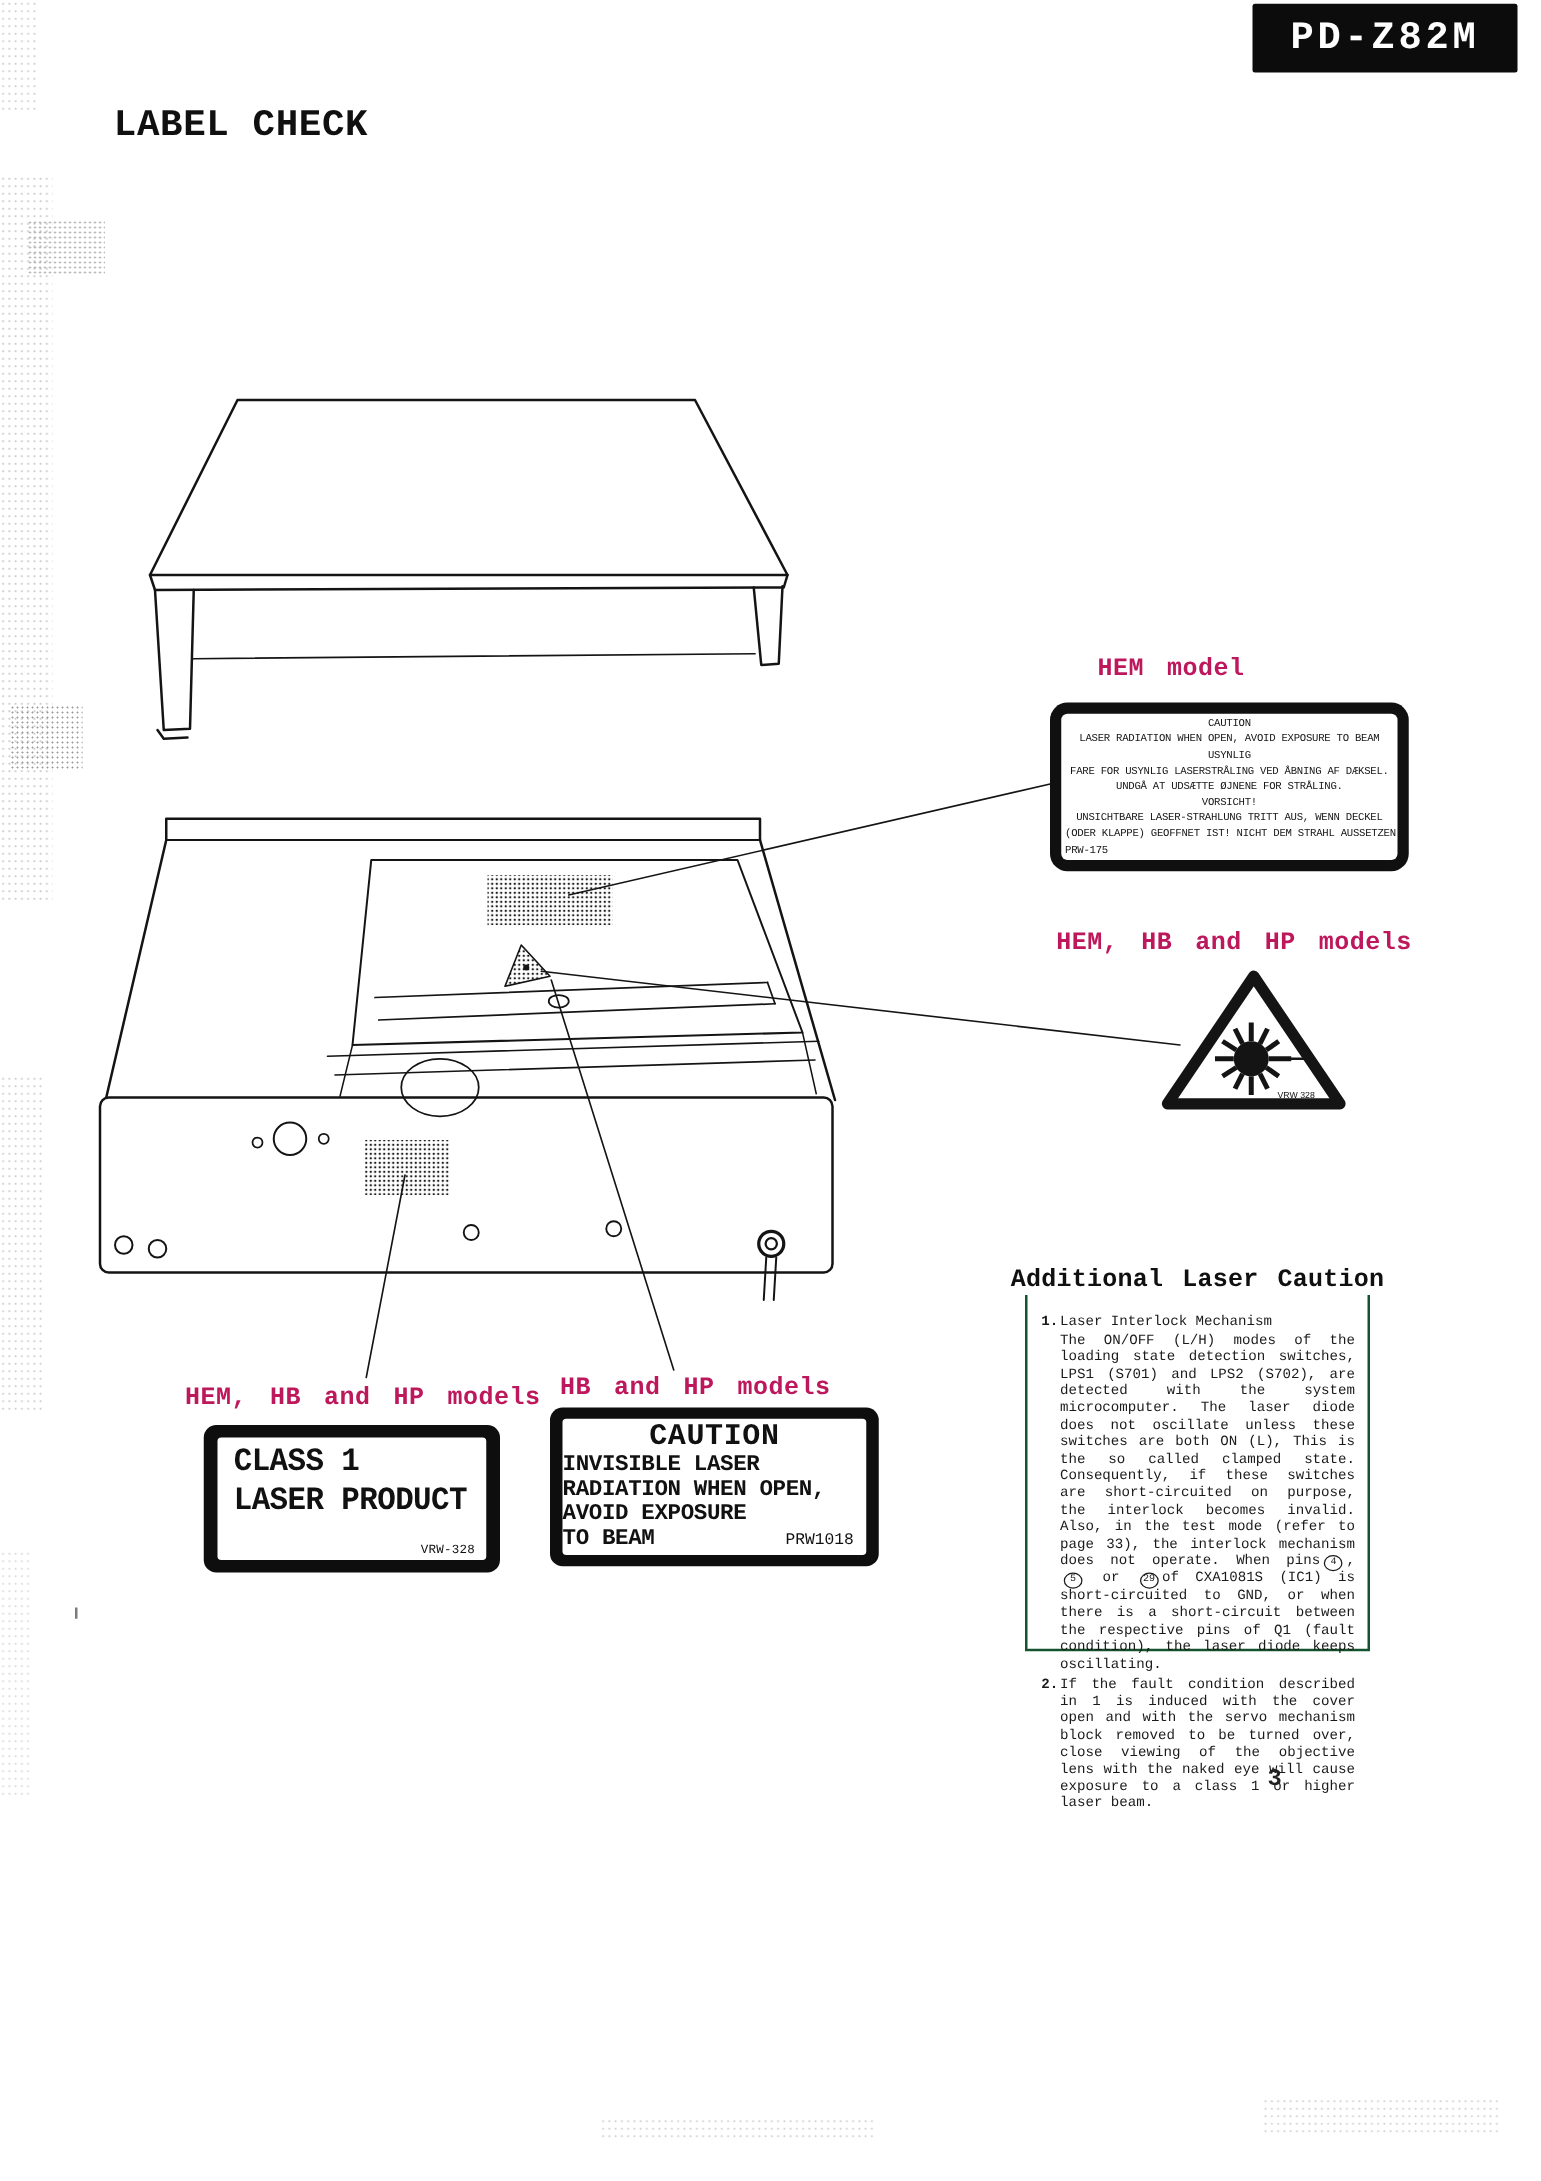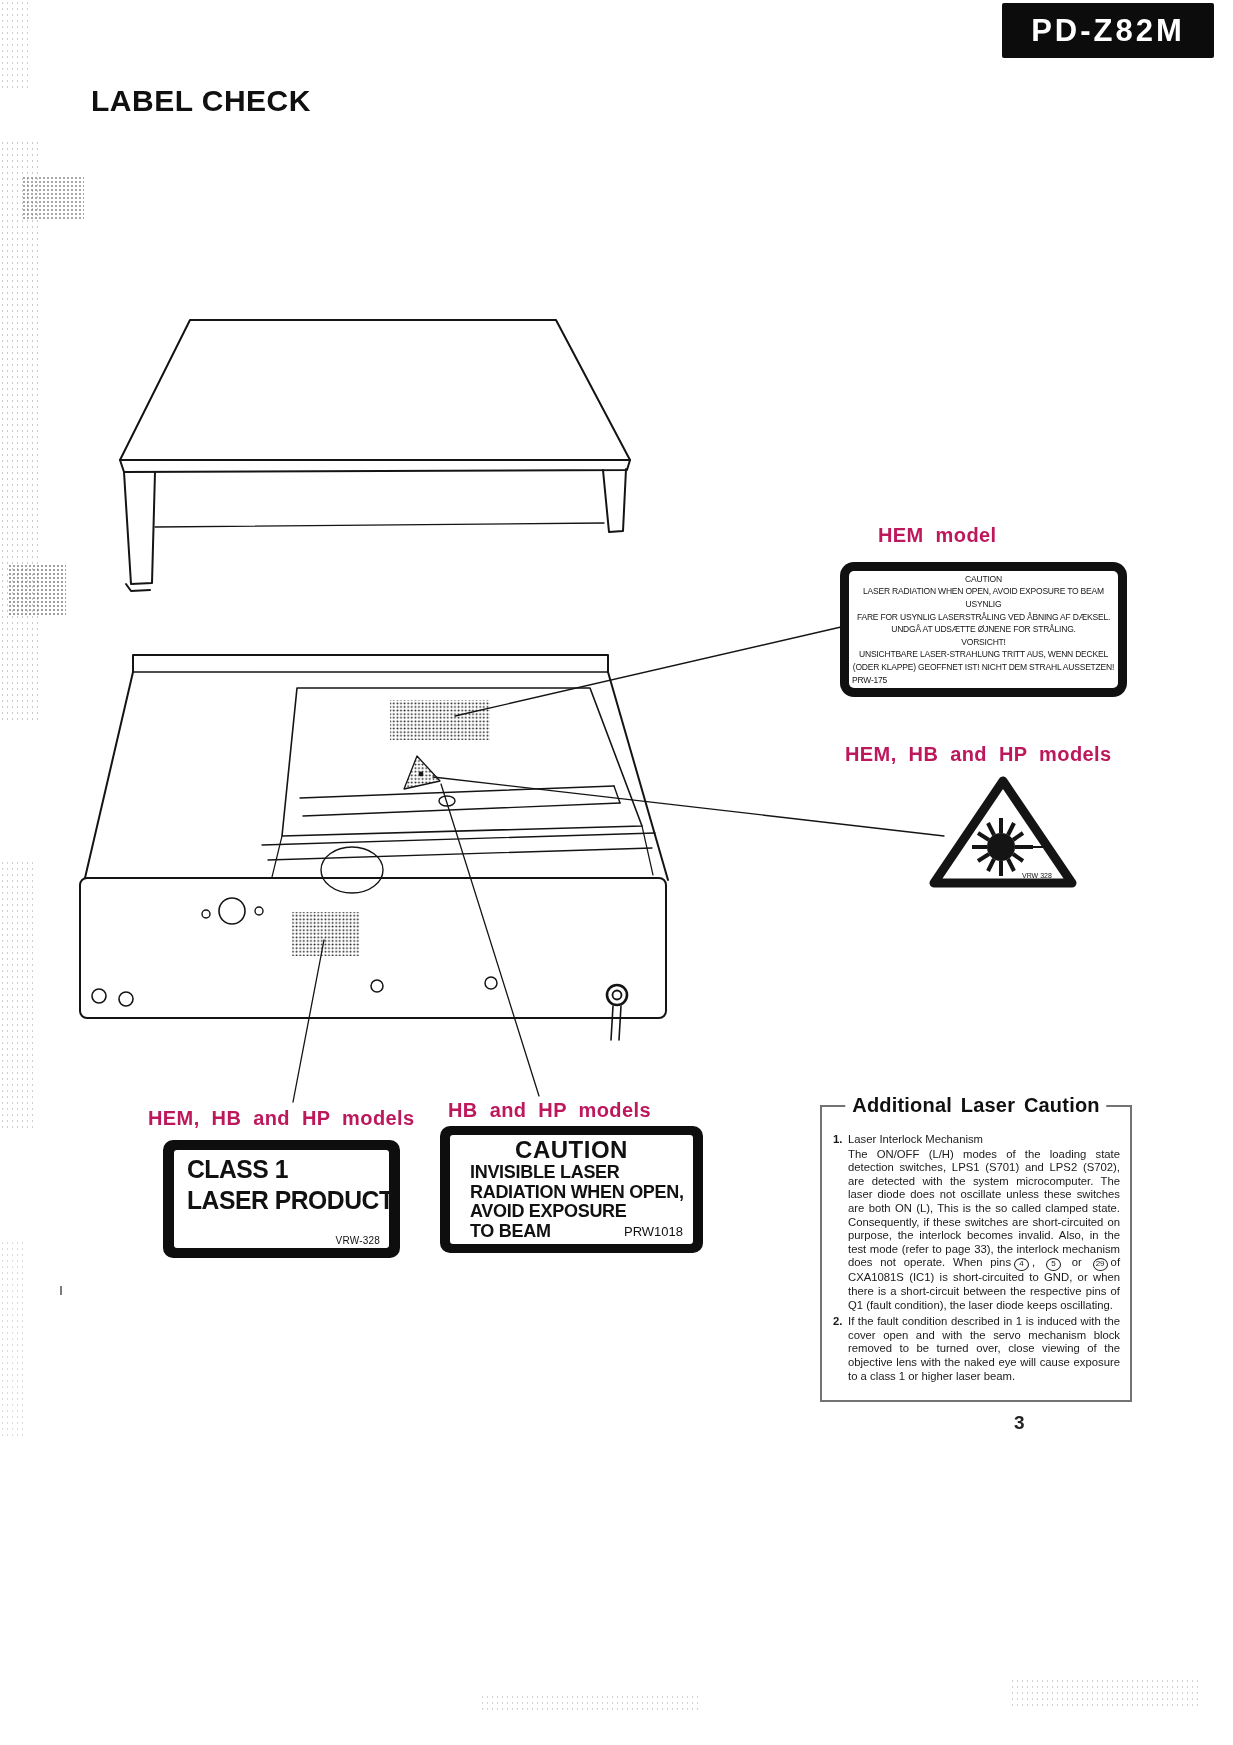--- a/index.html
+++ b/index.html
@@ -1,20 +1,20 @@
 <!DOCTYPE html>
 <html><head>
 <meta charset="utf-8">
 <style>
   html,body{margin:0;padding:0;}
   body{
     width:1233px;height:1745px;position:relative;background:#ffffff;
     font-family:"Liberation Sans", sans-serif;color:#141414;overflow:hidden;
   }
-  .abs{position:absolute;}
+  .abs{position:absolute;font-family:Liberation Mono, monospace;}
   svg.art{position:absolute;left:0;top:0;width:1233px;height:1745px;}
 
   
   .badge{
     left:1002px;top:3px;width:212px;height:55px;background:#0c0c0c;color:#fff;
     display:flex;align-items:center;justify-content:center;
     font-size:31px;font-weight:bold;letter-spacing:3px;border-radius:2px;
   }
   
   .page-title{
@@ -37,21 +37,21 @@
     display:flex;flex-direction:column;justify-content:center;
     font-size:8.5px;line-height:12.6px;text-align:center;letter-spacing:-0.2px;color:#161616;
     padding:1px 3px;box-sizing:border-box;white-space:nowrap;
   }
   .hem-inner .pn{text-align:left;padding-right:5px;}
 
   
 
   
   .alc-box{
-    left:820px;top:1105px;width:312px;height:297px;border:2px solid #737373;box-sizing:border-box;
+    left:820px;top:1024px;width:276px;height:297px;border:2px solid #14532d;box-sizing:border-box;
     background:#fff;
   }
   .alc-title{
     position:absolute;left:50%;top:-13px;transform:translateX(-50%);
     background:#fff;padding:0 7px;font-size:20px;font-weight:bold;white-space:nowrap;
     letter-spacing:.2px;word-spacing:3px;color:#101010;
   }
   .alc-body{position:absolute;left:11px;right:10px;top:26px;font-size:11.3px;line-height:13.6px;color:#1a1a1a;}
   .alc-item{position:relative;padding-left:15px;margin-bottom:3px;}
   .alc-num{position:absolute;left:0;top:0;font-weight:bold;}
@@ -75,21 +75,21 @@
 
   
   .caution-label{
     left:440px;top:1126px;width:263px;height:127px;background:#0e0e0e;border-radius:10px;box-sizing:border-box;
   }
   .caution-inner{
     position:absolute;left:10px;top:9px;right:10px;bottom:9px;background:#fff;border-radius:3px;
     box-sizing:border-box;color:#111;padding:2px 0 0 0;
   }
   .caution-title{font-size:24px;font-weight:bold;text-align:center;letter-spacing:.5px;line-height:26px;}
-  .caution-line{font-size:18px;font-weight:bold;line-height:19.6px;padding-left:20px;letter-spacing:-0.3px;white-space:nowrap;}
+  .caution-line{font-size:18px;font-weight:bold;line-height:19.6px;padding-left:0;letter-spacing:-0.3px;white-space:nowrap;}
   .caution-pn{position:absolute;right:10px;bottom:5px;font-size:13px;}
 
   
   .page-number{left:1014px;top:1412px;font-size:19px;font-weight:bold;color:#222;}
 
   
   .noise{pointer-events:none;background-image:radial-gradient(circle,#5a5a5a .7px,transparent .9px);background-size:5px 6px;}
   .n1{left:0;top:140px;width:42px;height:580px;opacity:.33;}
   .n2{left:0;top:860px;width:34px;height:270px;opacity:.3;}
   .n3{left:22px;top:176px;width:62px;height:44px;opacity:.55;background-size:4px 4px;}

